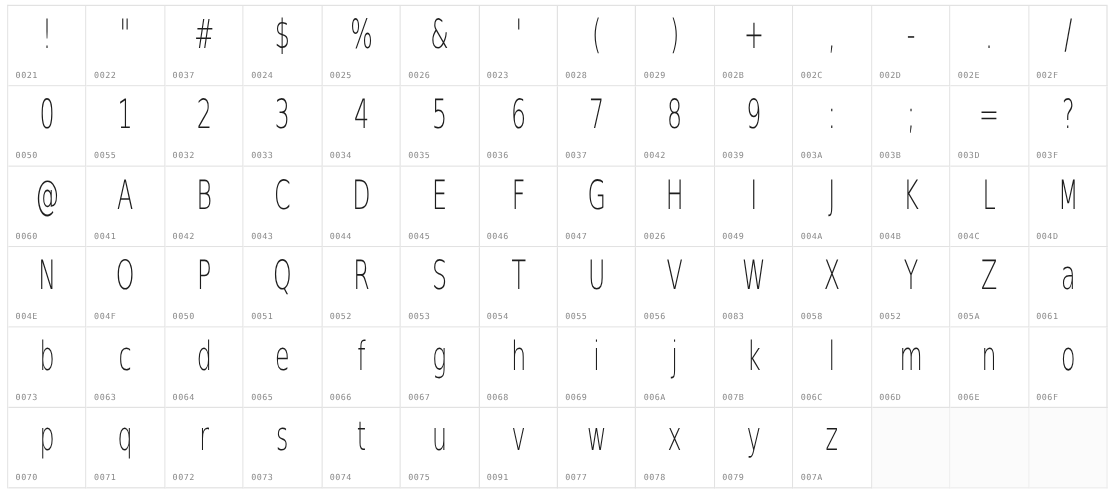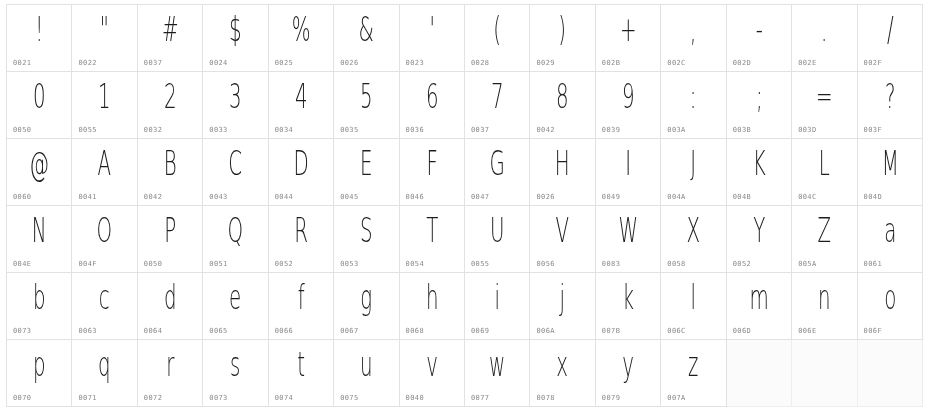--- a/index.html
+++ b/index.html
@@ -371,21 +371,21 @@
       <div class="cell">
         <div class="glyph">t</div>
         <div class="code">0074</div>
       </div>
       <div class="cell">
         <div class="glyph">u</div>
         <div class="code">0075</div>
       </div>
       <div class="cell">
         <div class="glyph">v</div>
-        <div class="code">0040</div>
+        <div class="code">0091</div>
       </div>
       <div class="cell">
         <div class="glyph">w</div>
         <div class="code">0077</div>
       </div>
       <div class="cell">
         <div class="glyph">x</div>
         <div class="code">0078</div>
       </div>
       <div class="cell">

